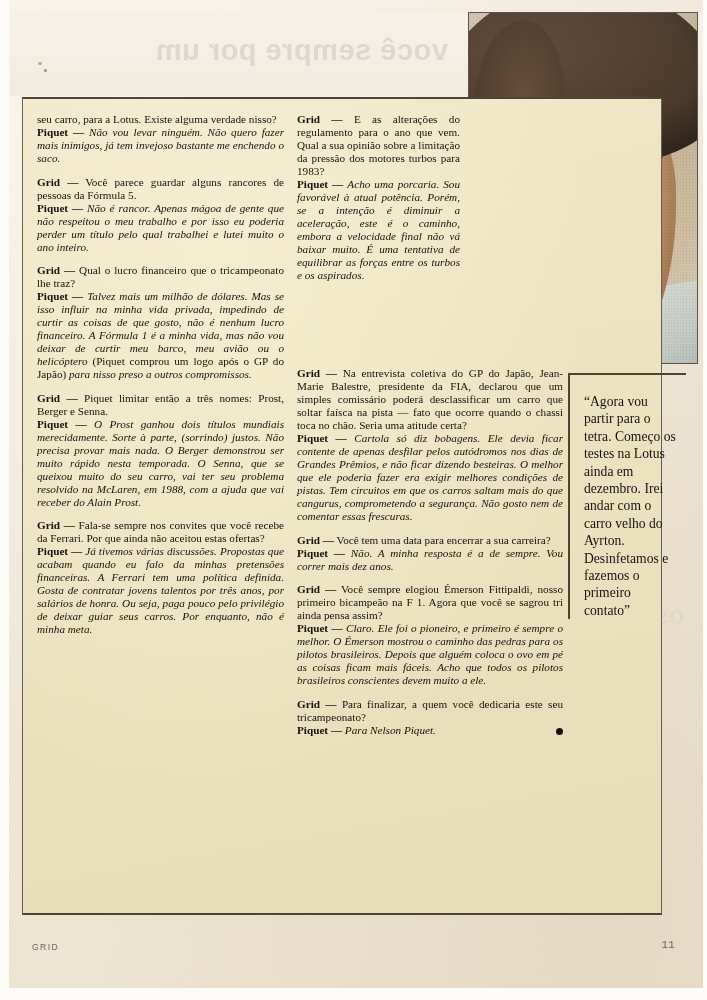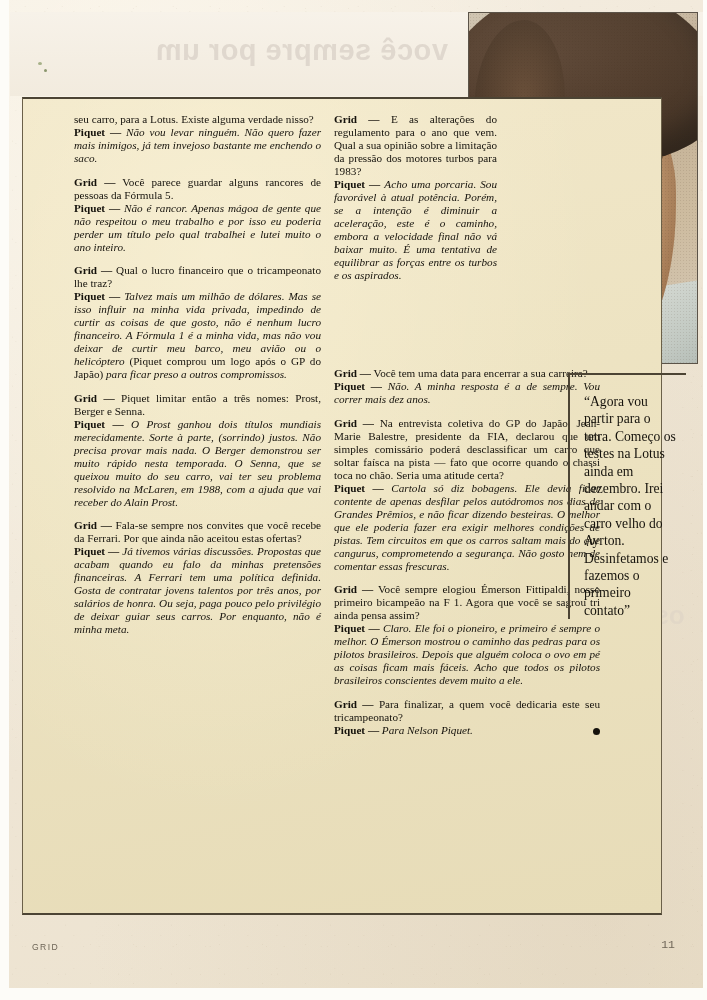--- a/index.html
+++ b/index.html
@@ -254,21 +254,20 @@
   }
 
   .col {
     position: absolute;
     color: #15120c;
     font-size: 11.2px;
     line-height: 13.0px;
     text-align: justify;
     text-justify: inter-word;
     hyphens: manual;
-    margin-left: 37px;
   }
   .col-1 { left: 14px;  top: 14px;  width: 247px; }
   .col-2a { left: 274px; top: 14px;  width: 163px; }  
   .col-2b { left: 274px; top: 268px; width: 266px; }  
 
   .col p { margin: 0 0 10.5px 0; }
   .col p:last-child { margin-bottom: 0; }
 
   .spk {
     font-weight: 700;
@@ -392,21 +391,21 @@
       </p>
 
       <p>
         <span class="spk">Grid</span>
         <span class="spk">—</span>
         <span class="rom">Qual o lucro financeiro que o tricampeonato lhe traz?</span><br>
         <span class="spk">Piquet</span>
         <span class="spk">—</span>
         <span class="ans">Talvez mais um milhão de dólares. Mas se isso influir na minha vida privada, impedindo de curtir as coisas de que gosto, não é nenhum lucro financeiro. A Fórmula 1 é a minha vida, mas não vou deixar de curtir meu barco, meu avião ou o helicóptero</span>
         <span class="rom">(Piquet comprou um logo após o GP do Japão)</span>
-        <span class="ans">para ficar preso a outros compromissos.</span>
+        <span class="ans">para nisso preso a outros compromissos.</span>
       </p>
 
 
       <p>
         <span class="spk">Grid</span>
         <span class="spk">—</span>
         <span class="rom">Piquet limitar então a três nomes: Prost, Berger e Senna.</span><br>
         <span class="spk">Piquet</span>
         <span class="spk">—</span>
         <span class="ans">O Prost ganhou dois títulos mundiais merecidamente. Sorte à parte, (sorrindo) justos. Não precisa provar mais nada. O Berger demonstrou ser muito rápido nesta temporada. O Senna, que se queixou muito do seu carro, vai ter seu problema resolvido na McLaren, em 1988, com a ajuda que vai receber do Alain Prost.</span>
@@ -432,33 +431,33 @@
         <span class="spk">—</span>
         <span class="ans">Acho uma porcaria. Sou favorável à atual potência. Porém, se a intenção é diminuir a aceleração, este é o caminho, embora a velocidade final não vá baixar muito. É uma tentativa de equilibrar as forças entre os turbos e os aspirados.</span>
       </p>
     </div>
 
     <div class="col col-2b">
 
       <p>
         <span class="spk">Grid</span>
         <span class="spk">—</span>
+        <span class="rom">Na entrevista coletiva do GP do Japão, Jean-Marie Balestre, presidente da FIA, declarou que um simples comissário poderá desclassificar um carro que soltar faísca na pista — fato que ocorre quando o chassi toca no chão. Seria uma atitude certa?</span><br>
+        <span class="spk">Piquet</span>
+        <span class="spk">—</span>
+        <span class="ans">Cartola só diz bobagens. Ele devia ficar contente de apenas desfilar pelos autódromos nos dias de Grandes Prêmios, e não ficar dizendo besteiras. O melhor que ele poderia fazer era exigir melhores condições de pistas. Tem circuitos em que os carros saltam mais do que cangurus, comprometendo a segurança. Não gosto nem de comentar essas frescuras.</span>
+      </p>
+
+      <p>
+        <span class="spk">Grid</span>
+        <span class="spk">—</span>
         <span class="rom">Você tem uma data para encerrar a sua carreira?</span><br>
         <span class="spk">Piquet</span>
         <span class="spk">—</span>
         <span class="ans">Não. A minha resposta é a de sempre. Vou correr mais dez anos.</span>
-      </p>
-
-      <p>
-        <span class="spk">Grid</span>
-        <span class="spk">—</span>
-        <span class="rom">Na entrevista coletiva do GP do Japão, Jean-Marie Balestre, presidente da FIA, declarou que um simples comissário poderá desclassificar um carro que soltar faísca na pista — fato que ocorre quando o chassi toca no chão. Seria uma atitude certa?</span><br>
-        <span class="spk">Piquet</span>
-        <span class="spk">—</span>
-        <span class="ans">Cartola só diz bobagens. Ele devia ficar contente de apenas desfilar pelos autódromos nos dias de Grandes Prêmios, e não ficar dizendo besteiras. O melhor que ele poderia fazer era exigir melhores condições de pistas. Tem circuitos em que os carros saltam mais do que cangurus, comprometendo a segurança. Não gosto nem de comentar essas frescuras.</span>
       </p>
 
       <p>
         <span class="spk">Grid</span>
         <span class="spk">—</span>
         <span class="rom">Você sempre elogiou Émerson Fittipaldi, nosso primeiro bicampeão na F 1. Agora que você se sagrou tri ainda pensa assim?</span><br>
         <span class="spk">Piquet</span>
         <span class="spk">—</span>
         <span class="ans">Claro. Ele foi o pioneiro, e primeiro é sempre o melhor. O Émerson mostrou o caminho das pedras para os pilotos brasileiros. Depois que alguém coloca o ovo em pé as coisas ficam mais fáceis. Acho que todos os pilotos brasileiros conscientes devem muito a ele.</span>
       </p>

